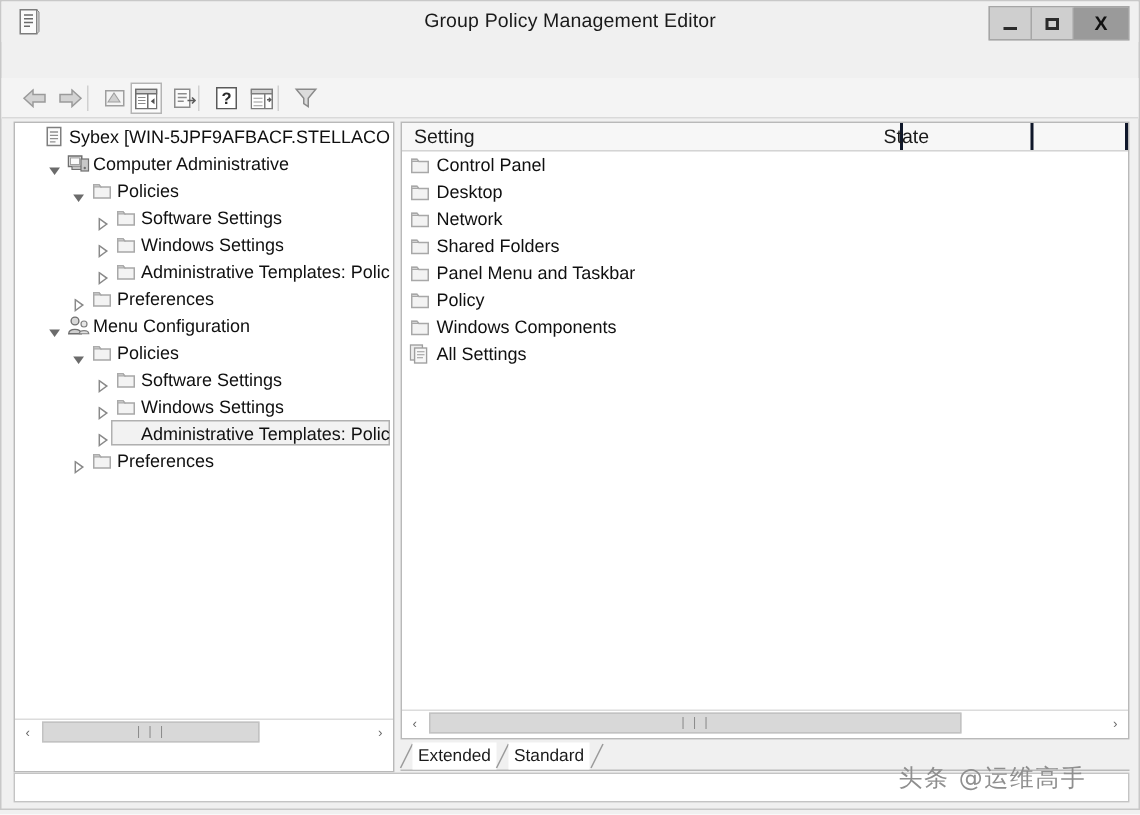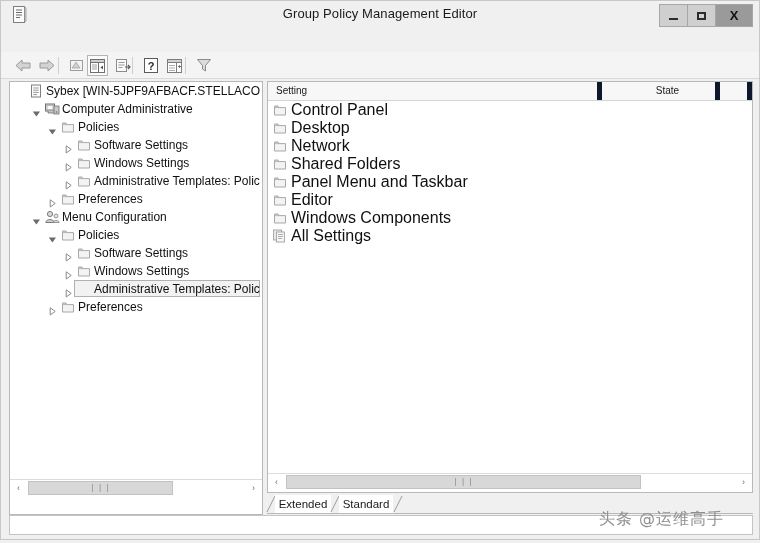--- a/index.html
+++ b/index.html
@@ -216,37 +216,37 @@
     height: 19px;
     background: #f7f7f7;
     border-bottom: 1px solid #d4d4d4;
     box-sizing: border-box;
   }
   .lh-cell {
     position: absolute;
     top: 0;
     height: 18px;
     line-height: 18px;
-    font-size: 10px;
+    font-size: 13px;
     color: #1a1a1a;
-    border-right: 5px solid #0f172a;
+    border-right: 2px solid #0f172a;
     box-sizing: border-box;
   }
   .list-body {
     position: absolute;
     left: 0; top: 19px;
     width: 484px;
     height: 372px;
     overflow: hidden;
   }
   .list-row {
     position: relative;
     height: 18px;
     line-height: 18px;
-    font-size: 16px;
+    font-size: 12px;
     color: #101010;
     white-space: nowrap;
     cursor: default;
   }
   .list-row .licon {
     position: absolute;
     left: 5px; top: 2px;
     width: 14px; height: 14px;
   }
   .list-row .llabel {
@@ -593,21 +593,21 @@
         <div class="hs-thumb" style="left:18px; width:145px;">
           <span class="grip">❘❘❘</span>
         </div>
         <div class="hs-arrow" style="right:0;">›</div>
       </div>
     </div>
 
     <div class="pane-right">
       <div class="list-header">
           <div class="lh-cell" style="left: 4px; width: 330px; text-align: left; padding-left: 4px;"><span>Setting</span></div>
-          <div class="lh-cell" style="left: 352px; width: 100px; text-align: center;"><span>State</span></div>
+          <div class="lh-cell" style="left: 321px; width: 100px; text-align: left;"><span>State</span></div>
           <div class="lh-cell" style="left: 434px; width: 50px; text-align: center;"><span></span></div>
         </div>
       <div class="list-body">
           <div class="list-row">
             <span class="licon"><svg width="14" height="14" viewBox="0 0 14 14">
                 <path d="M1.5 3.2 L5 3.2 L6.2 4.6 L12.5 4.6 L12.5 12 L1.5 12 Z" fill="#f3f3f3" stroke="#a8a8a8" stroke-width="1"></path>
                 <path d="M1.5 3.2 L5 3.2 L6.2 4.6 L1.5 4.6 Z" fill="#e2e2e2" stroke="#a8a8a8" stroke-width="0.8"></path>
               </svg></span>
             <span class="llabel">Control Panel</span>
             <span style="position: absolute; left: 338px;"></span>
@@ -642,21 +642,21 @@
                 <path d="M1.5 3.2 L5 3.2 L6.2 4.6 L1.5 4.6 Z" fill="#e2e2e2" stroke="#a8a8a8" stroke-width="0.8"></path>
               </svg></span>
             <span class="llabel">Panel Menu and Taskbar</span>
             <span style="position: absolute; left: 338px;"></span>
           </div>
           <div class="list-row">
             <span class="licon"><svg width="14" height="14" viewBox="0 0 14 14">
                 <path d="M1.5 3.2 L5 3.2 L6.2 4.6 L12.5 4.6 L12.5 12 L1.5 12 Z" fill="#f3f3f3" stroke="#a8a8a8" stroke-width="1"></path>
                 <path d="M1.5 3.2 L5 3.2 L6.2 4.6 L1.5 4.6 Z" fill="#e2e2e2" stroke="#a8a8a8" stroke-width="0.8"></path>
               </svg></span>
-            <span class="llabel">Editor</span>
+            <span class="llabel">Policy</span>
             <span style="position: absolute; left: 338px;"></span>
           </div>
           <div class="list-row">
             <span class="licon"><svg width="14" height="14" viewBox="0 0 14 14">
                 <path d="M1.5 3.2 L5 3.2 L6.2 4.6 L12.5 4.6 L12.5 12 L1.5 12 Z" fill="#f3f3f3" stroke="#a8a8a8" stroke-width="1"></path>
                 <path d="M1.5 3.2 L5 3.2 L6.2 4.6 L1.5 4.6 Z" fill="#e2e2e2" stroke="#a8a8a8" stroke-width="0.8"></path>
               </svg></span>
             <span class="llabel">Windows Components</span>
             <span style="position: absolute; left: 338px;"></span>
           </div>

